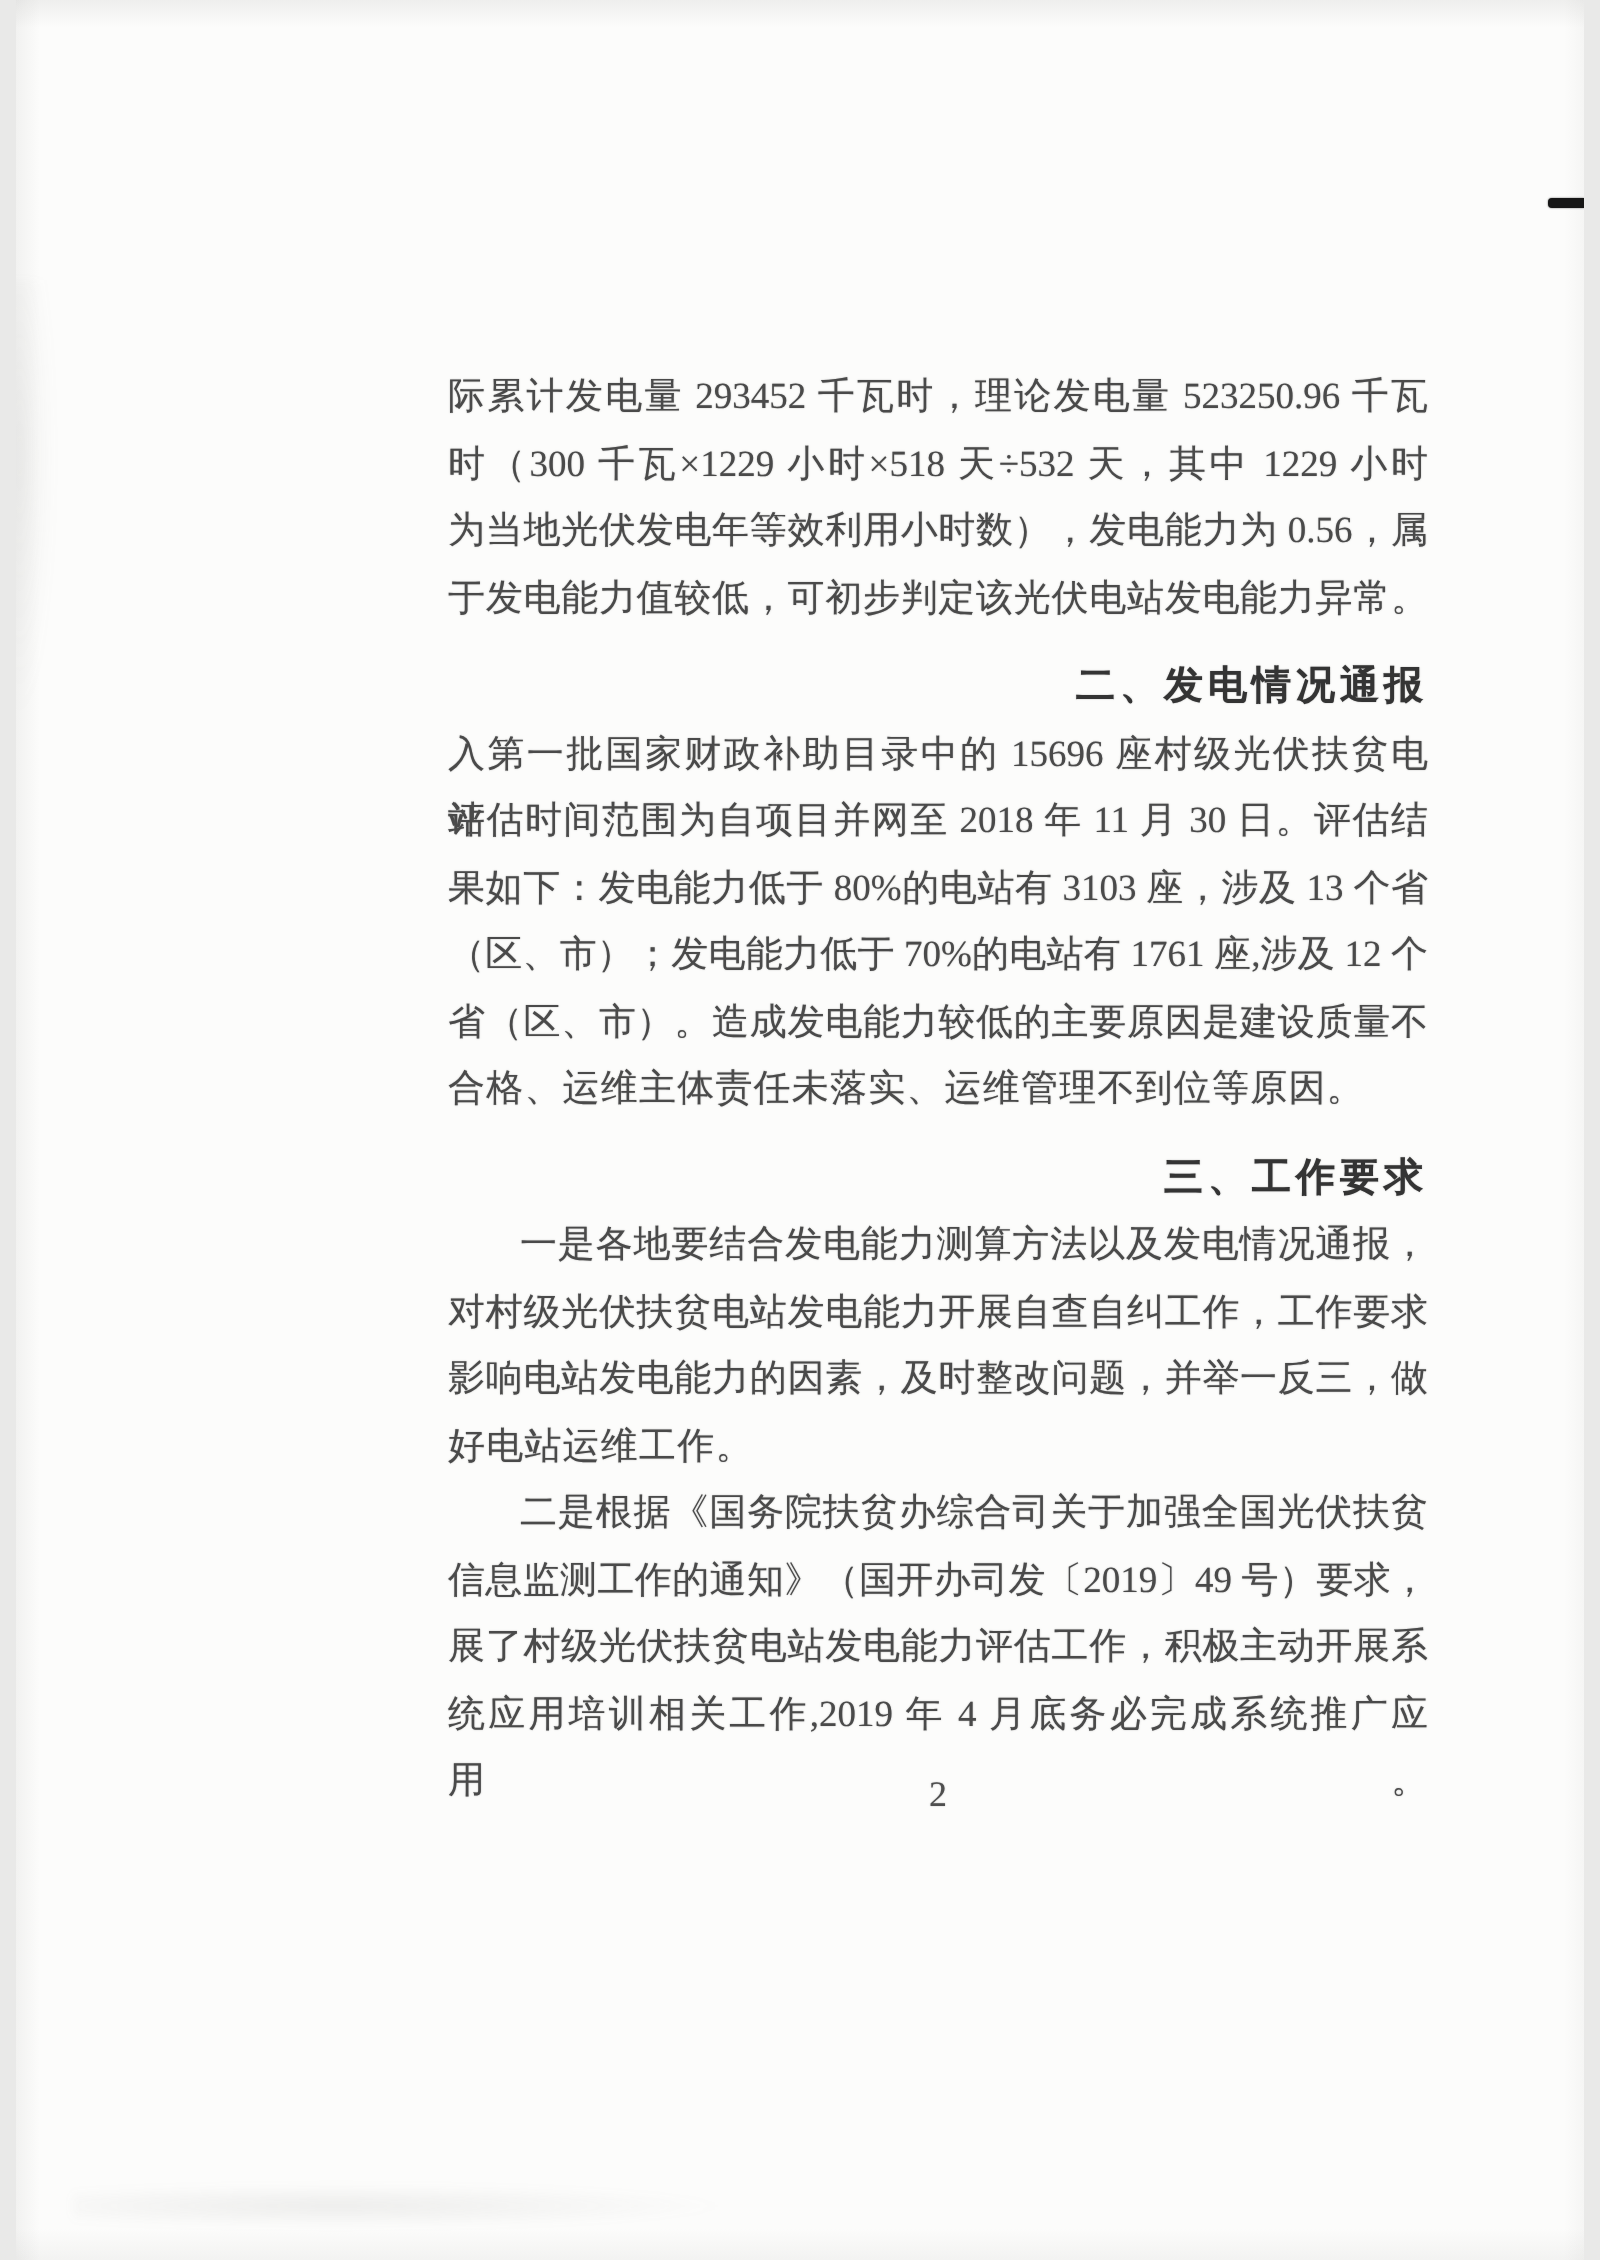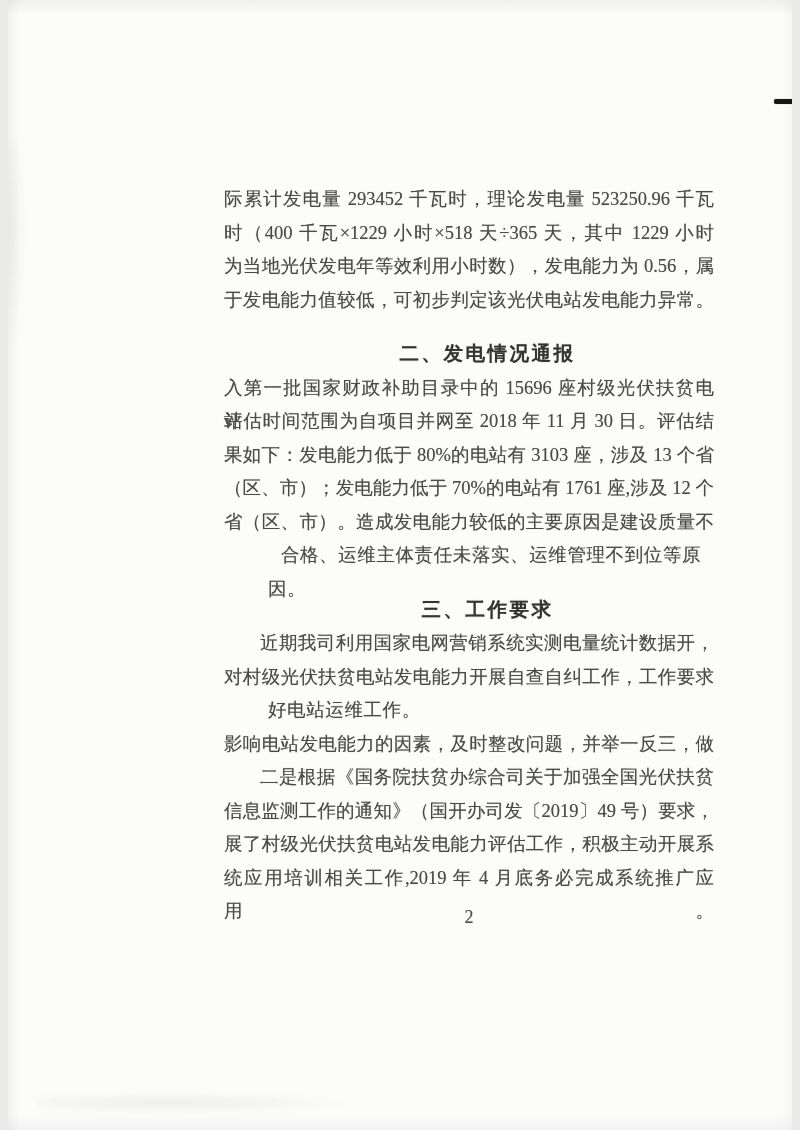--- a/index.html
+++ b/index.html
@@ -61,71 +61,71 @@
     line-height: 33.5px;
     white-space: nowrap;
     text-align: justify;
     text-align-last: justify;
     text-justify: inter-character;
     white-space: normal;
     height: 33.5px;
     overflow: visible;
   }
   .ln.indent { text-indent: 36px; }
-  .ln.short  { text-align: center; text-align-last: left; letter-spacing: 0.6px; margin-left: 44px; }
+  .ln.short  { text-align: center; text-align-last: left; letter-spacing: 0.6px; }
   .heading {
-    margin: 20px 0 1px 0;
+    margin: 10px 0 1px 0;
     padding-left: 37px;
     font-family: "Liberation Sans", "DejaVu Sans", sans-serif;
     font-weight: bold;
     font-size: 19.5px;
     line-height: 33.5px;
     height: 33.5px;
     color: #343434;
     letter-spacing: 2.5px;
-    text-align: center;
+    text-align: right;
   }
   .page-number {
     margin-top: 6px;
     font-size: 18px;
     line-height: 33.5px;
     text-align: center;
     color: #4f4f4f;
     letter-spacing: 0;
   }
 </style>
 </head>
 <body>
 
 <div class="scan-page">
   <div class="smudge-a"></div>
   <div class="smudge-b"></div>
   <div class="binding-mark"></div>
 
   <div class="text-col">
     <p class="ln">际累计发电量 293452 千瓦时，理论发电量 523250.96 千瓦</p>
-    <p class="ln">时（400 千瓦×1229 小时×518 天÷365 天，其中 1229 小时</p>
+    <p class="ln">时（300 千瓦×1229 小时×518 天÷532 天，其中 1229 小时</p>
     <p class="ln">为当地光伏发电年等效利用小时数），发电能力为 0.56，属</p>
     <p class="ln">于发电能力值较低，可初步判定该光伏电站发电能力异常。</p>
 
     <h2 class="heading">二、发电情况通报</h2>
 
     <p class="ln">入第一批国家财政补助目录中的 15696 座村级光伏扶贫电站，</p>
     <p class="ln">评估时间范围为自项目并网至 2018 年 11 月 30 日。评估结</p>
     <p class="ln">果如下：发电能力低于 80%的电站有 3103 座，涉及 13 个省</p>
     <p class="ln">（区、市）；发电能力低于 70%的电站有 1761 座,涉及 12 个</p>
     <p class="ln">省（区、市）。造成发电能力较低的主要原因是建设质量不</p>
     <p class="ln short">合格、运维主体责任未落实、运维管理不到位等原因。</p>
 
     <h2 class="heading">三、工作要求</h2>
 
-    <p class="ln indent">近期我司利用国家电网营销系统实测电量统计数据开，</p>
+    <p class="ln indent">一是各地要结合发电能力测算方法以及发电情况通报，</p>
     <p class="ln">对村级光伏扶贫电站发电能力开展自查自纠工作，工作要求</p>
+    <p class="ln">影响电站发电能力的因素，及时整改问题，并举一反三，做</p>
     <p class="ln short">好电站运维工作。</p>
-    <p class="ln">影响电站发电能力的因素，及时整改问题，并举一反三，做</p>
 
     <p class="ln indent">二是根据《国务院扶贫办综合司关于加强全国光伏扶贫</p>
     <p class="ln">信息监测工作的通知》（国开办司发〔2019〕49 号）要求，</p>
     <p class="ln">展了村级光伏扶贫电站发电能力评估工作，积极主动开展系</p>
     <p class="ln">统应用培训相关工作,2019 年 4 月底务必完成系统推广应用。</p>
 
     <div class="page-number">2</div>
   </div>
 </div>
 

